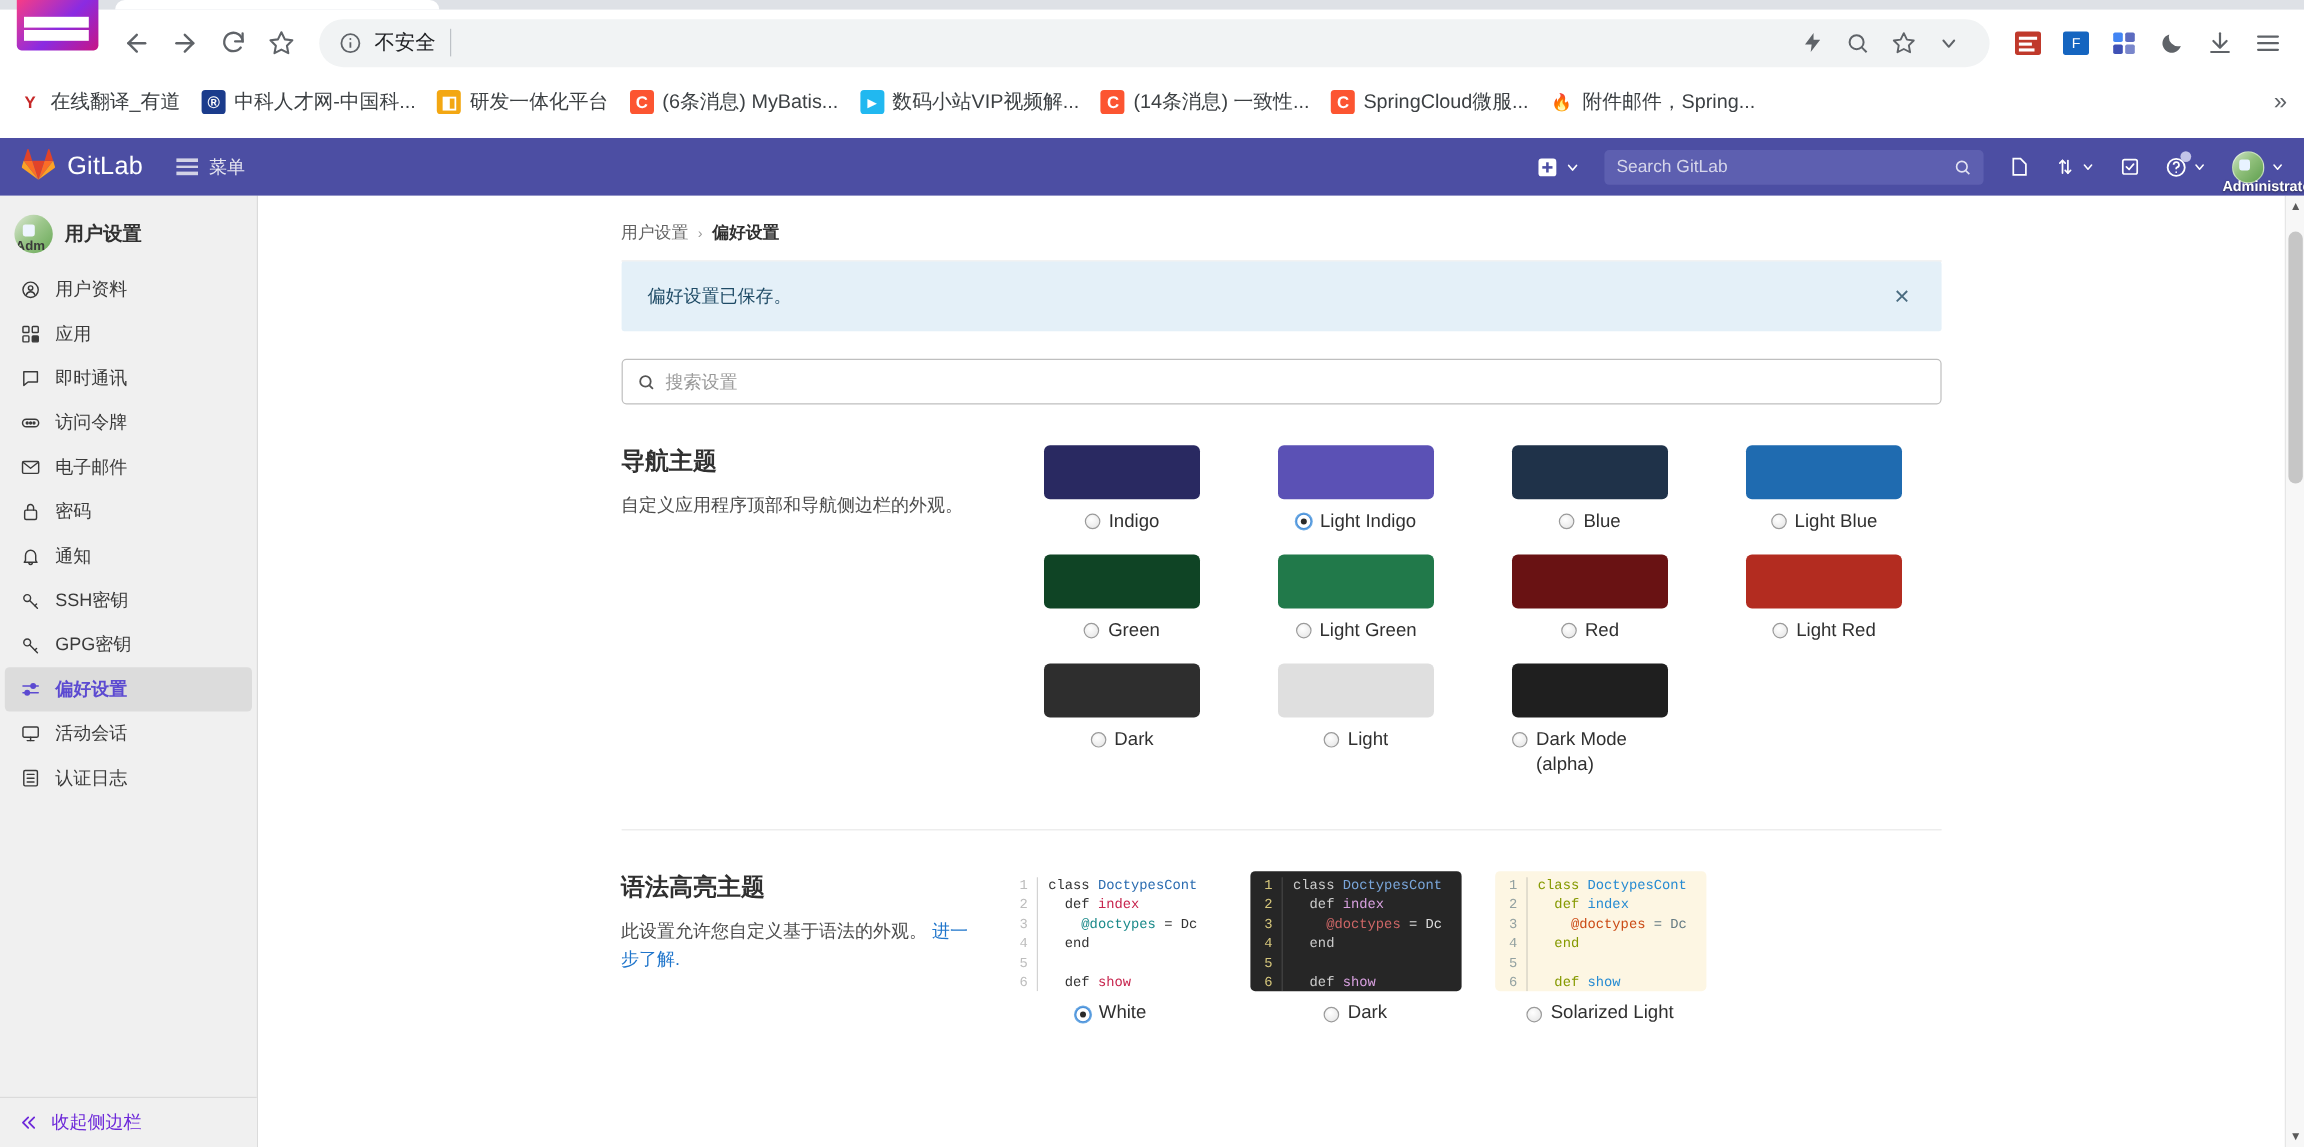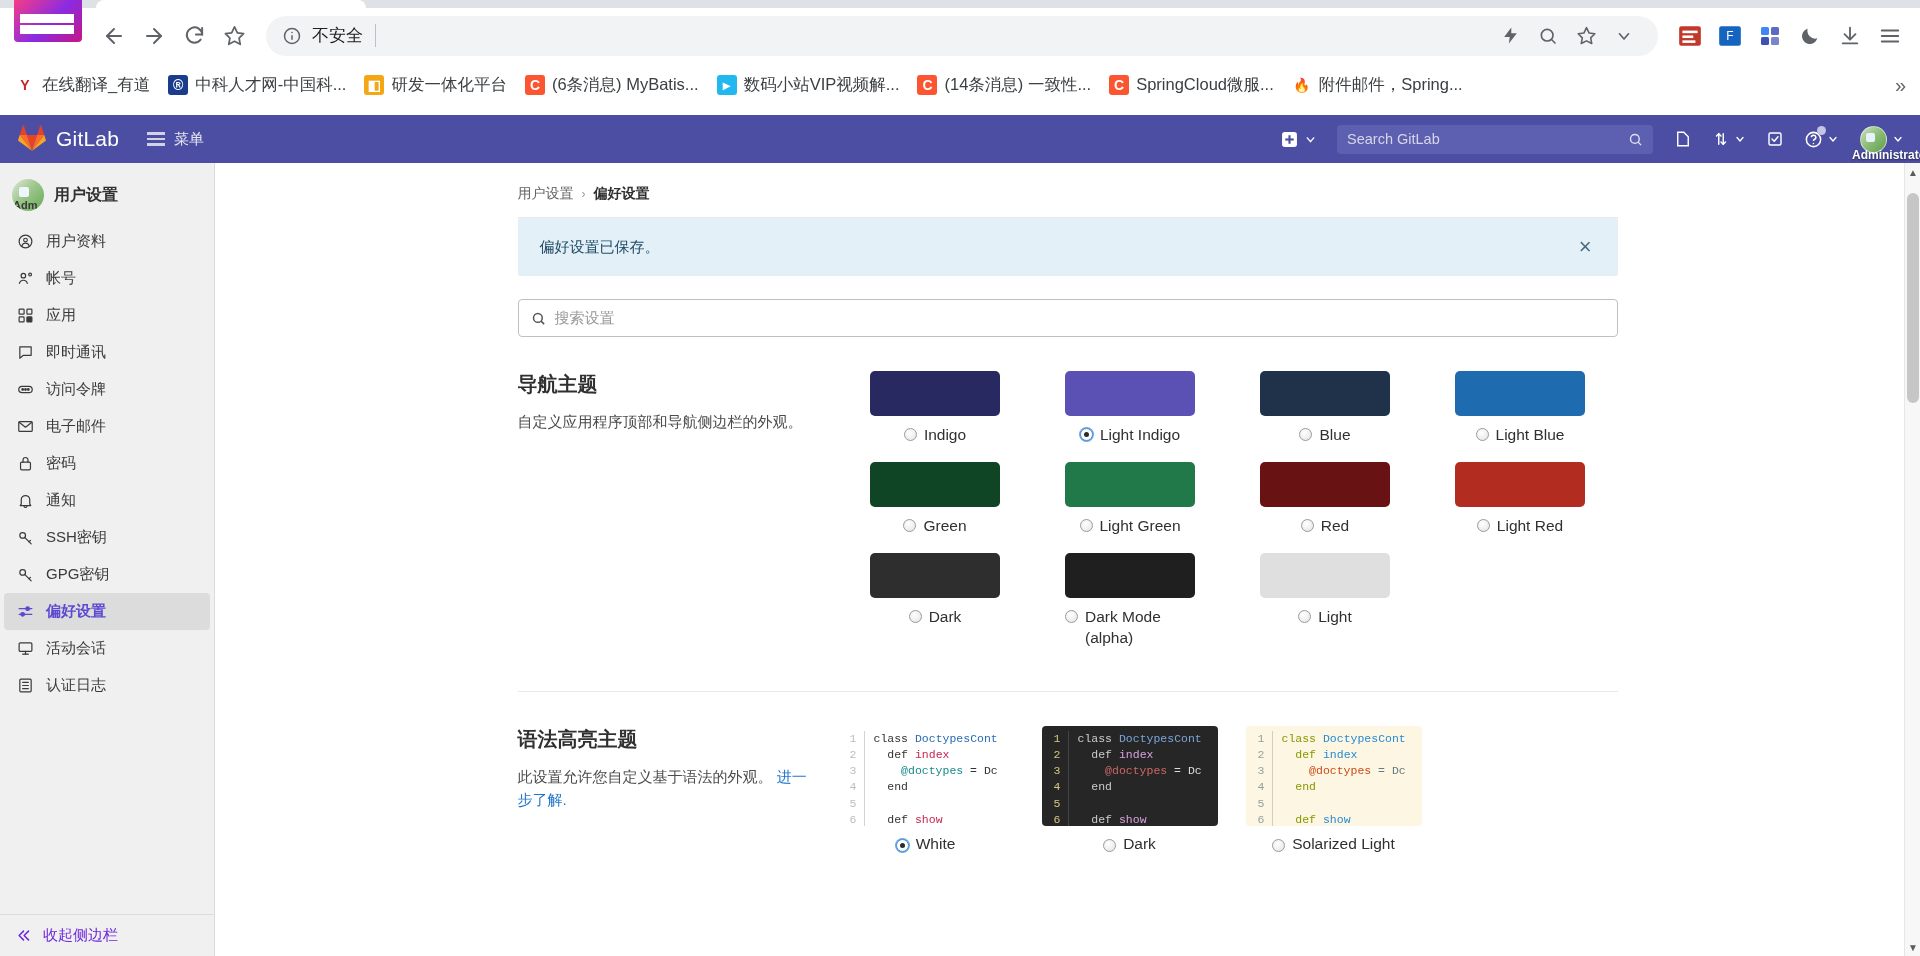--- a/index.html
+++ b/index.html
@@ -498,30 +498,20 @@
                 <circle cx="12" cy="12" r="9"></circle>
                 <circle cx="12" cy="10" r="2.6"></circle>
                 <path d="M7 18a5.2 5.2 0 0 1 10 0"></path>
               </svg>
             </span>
             <span>用户资料</span>
           </div>
           <div class="sb-item">
             <span class="ic">
               <svg width="17" height="17" viewBox="0 0 24 24" fill="none" stroke="currentColor" stroke-width="1.7" stroke-linecap="round" stroke-linejoin="round">
-                <circle cx="9" cy="8" r="3.2"></circle>
-                <path d="M3.5 19a5.6 5.6 0 0 1 11 0"></path>
-                <circle cx="18.5" cy="6.5" r="2"></circle>
-              </svg>
-            </span>
-            <span>帐号</span>
-          </div>
-          <div class="sb-item">
-            <span class="ic">
-              <svg width="17" height="17" viewBox="0 0 24 24" fill="none" stroke="currentColor" stroke-width="1.7" stroke-linecap="round" stroke-linejoin="round">
                 <rect x="3" y="3" width="7" height="7" rx="1"></rect>
                 <rect x="14" y="3" width="7" height="7" rx="1"></rect>
                 <rect x="3" y="14" width="7" height="7" rx="1"></rect>
                 <rect x="14" y="14" width="7" height="7" rx="1" fill="currentColor"></rect>
               </svg>
             </span>
             <span>应用</span>
           </div>
           <div class="sb-item">
             <span class="ic">
@@ -717,31 +707,31 @@
                   </label>
                 </div>
                 <div class="theme-cell">
                   <div class="swatch" style="background: rgb(46, 46, 46);"></div>
                   <label class="theme-label">
                     <span class="radio"></span>
                     <span>Dark</span>
                   </label>
                 </div>
                 <div class="theme-cell">
+                  <div class="swatch" style="background: rgb(223, 223, 223);"></div>
+                  <label class="theme-label">
+                    <span class="radio"></span>
+                    <span>Light</span>
+                  </label>
+                </div>
+                <div class="theme-cell">
                   <div class="swatch" style="background: rgb(31, 31, 31);"></div>
                   <label class="theme-label">
                     <span class="radio"></span>
                     <span>Dark Mode (alpha)</span>
-                  </label>
-                </div>
-                <div class="theme-cell">
-                  <div class="swatch" style="background: rgb(223, 223, 223);"></div>
-                  <label class="theme-label">
-                    <span class="radio"></span>
-                    <span>Light</span>
                   </label>
                 </div>
               </div>
           </div>
         </div>
 
         <div class="divider"></div>
 
         <div class="section">
           <div class="section-left">

